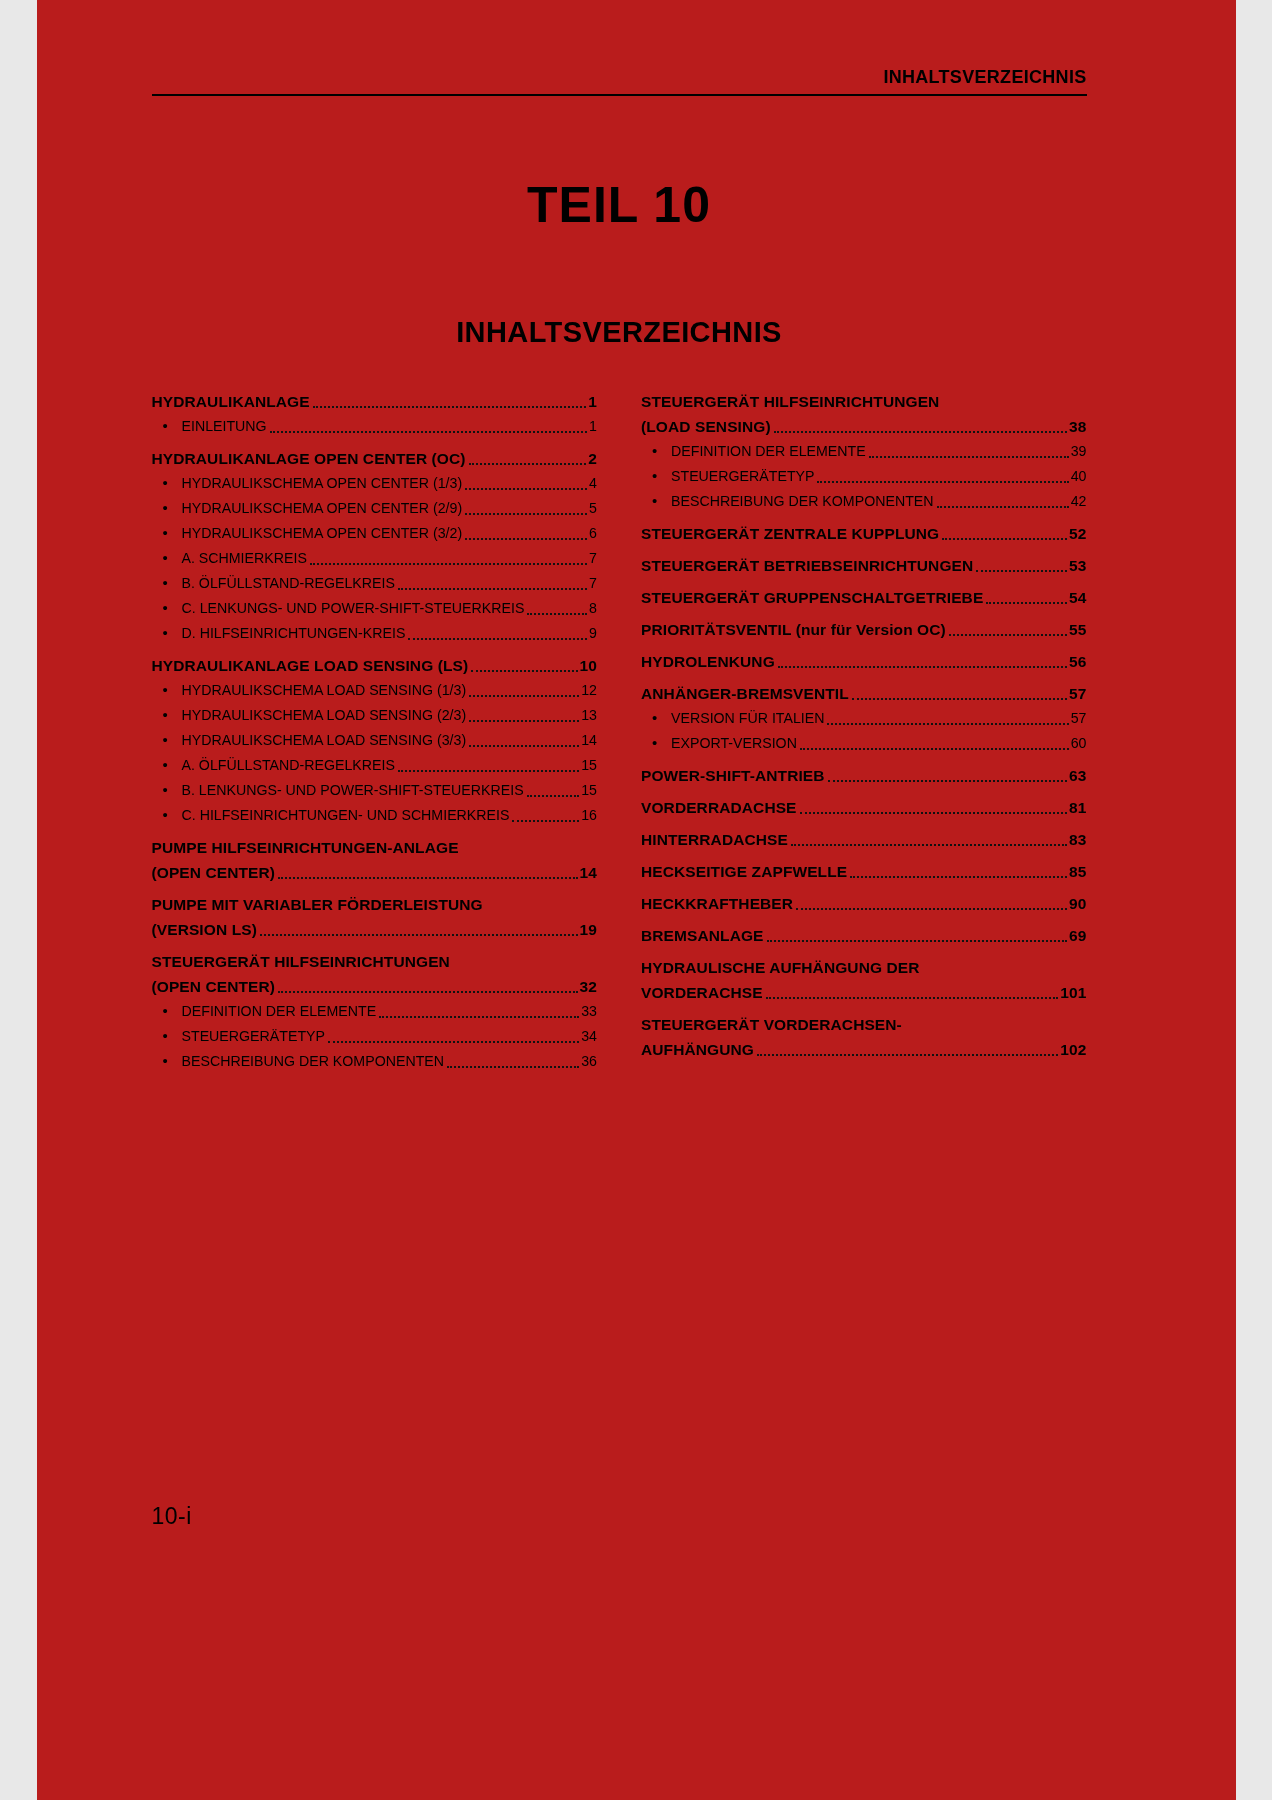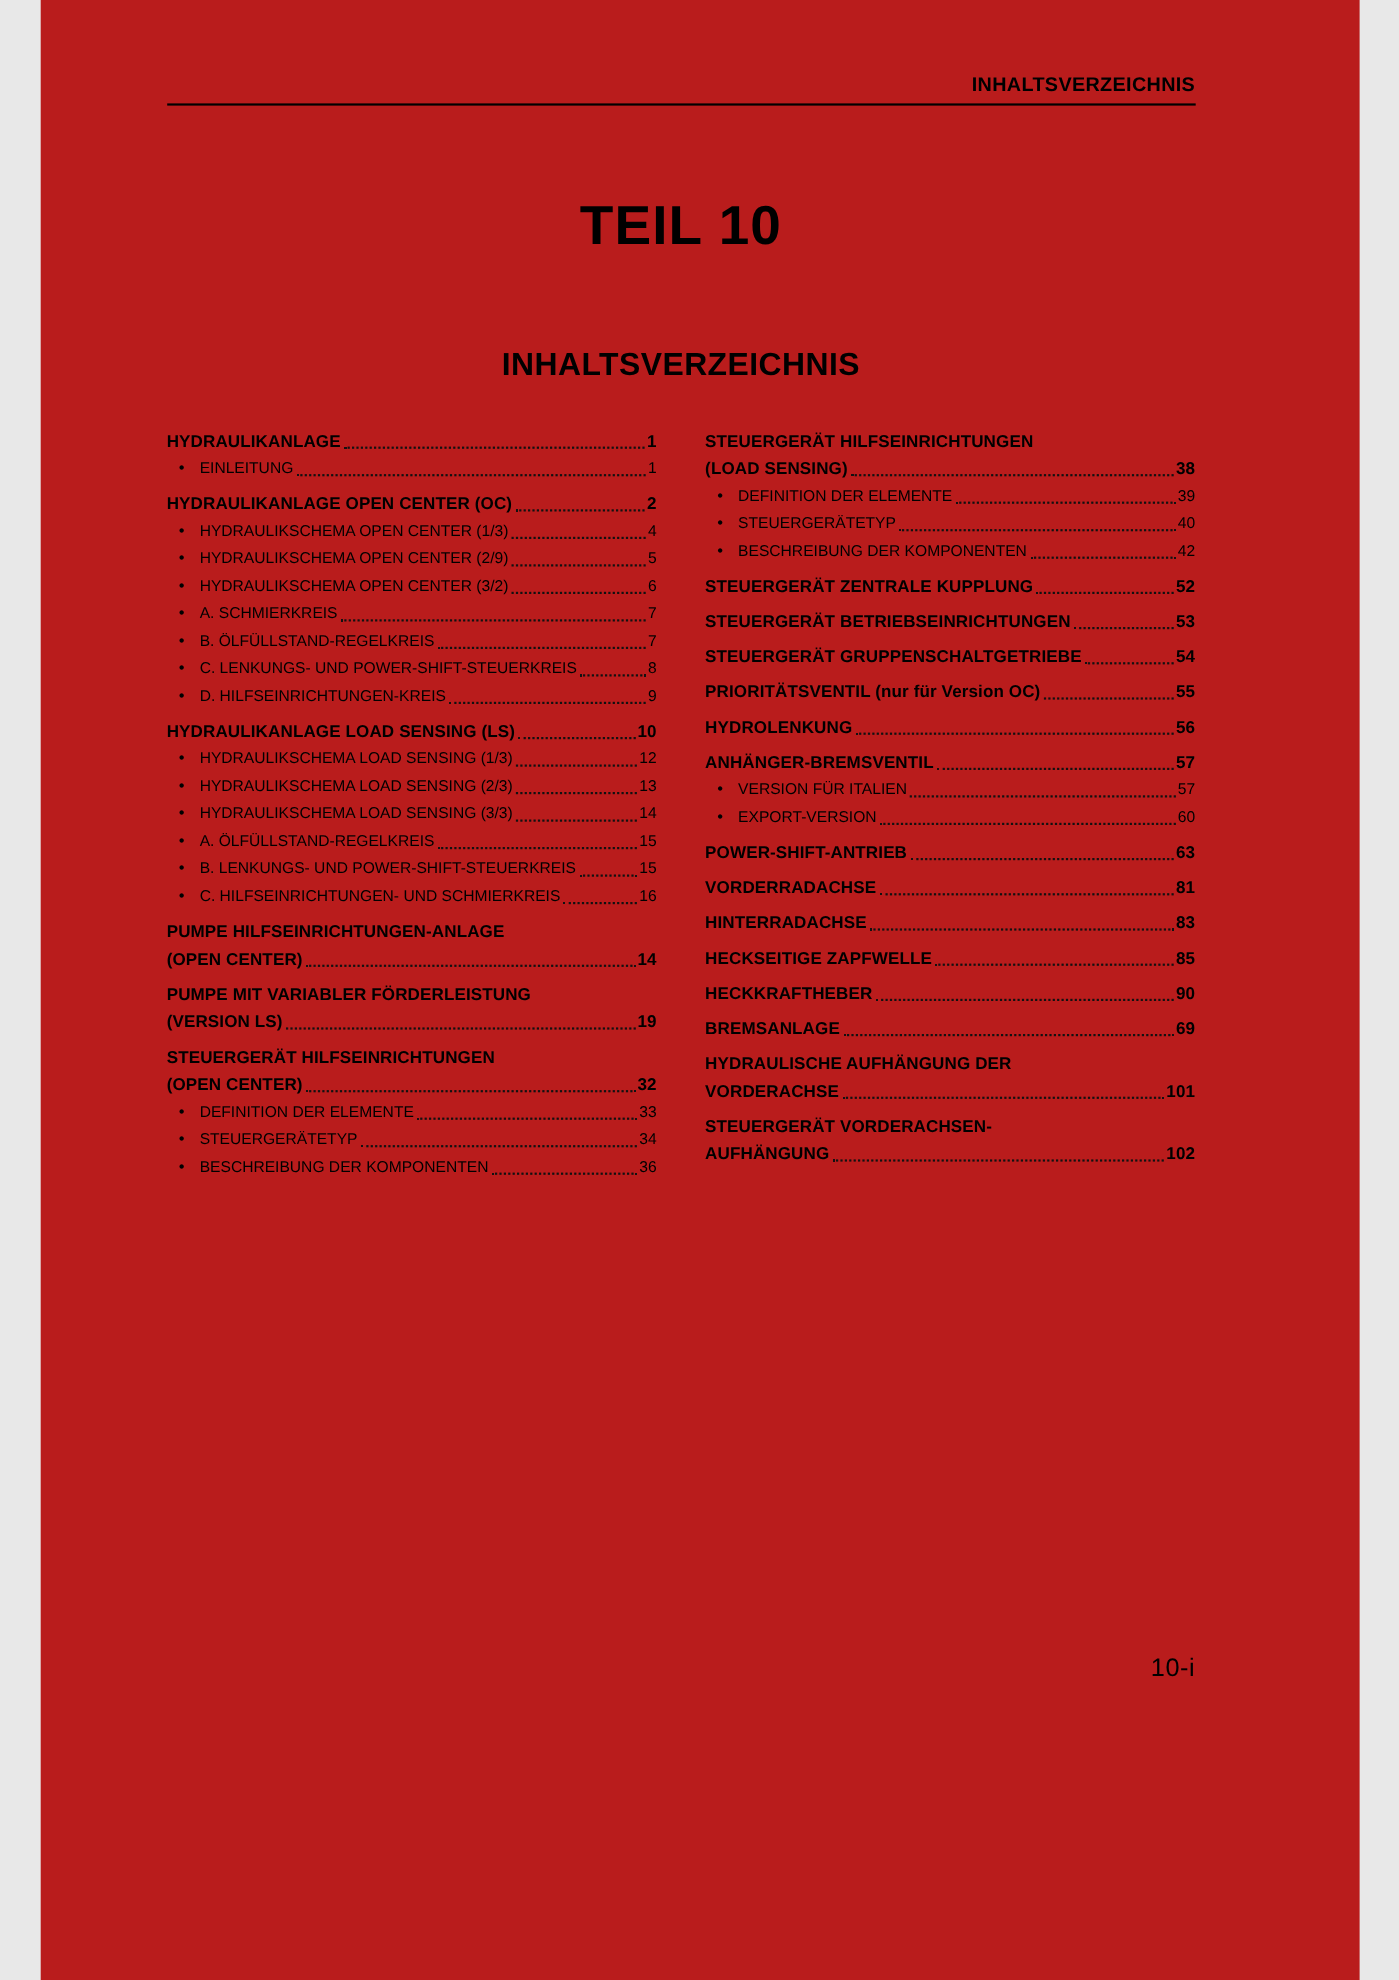--- a/index.html
+++ b/index.html
@@ -94,21 +94,20 @@
     margin: 0 2px 6px 3px;
     border-bottom: 2px dotted #111;
     height: 0;
   }
   .page-num { flex: 0 0 auto; }
   .footer-page-number {
     position: absolute;
     top: 1503px;
     left: 115px;
     width: 935px;
-    text-align: right;
     font-size: 23px;
     letter-spacing: 0.5px;
   }
 </style>
 </head>
 <body>
 
 <div class="page">
 
   <header class="page-header">

